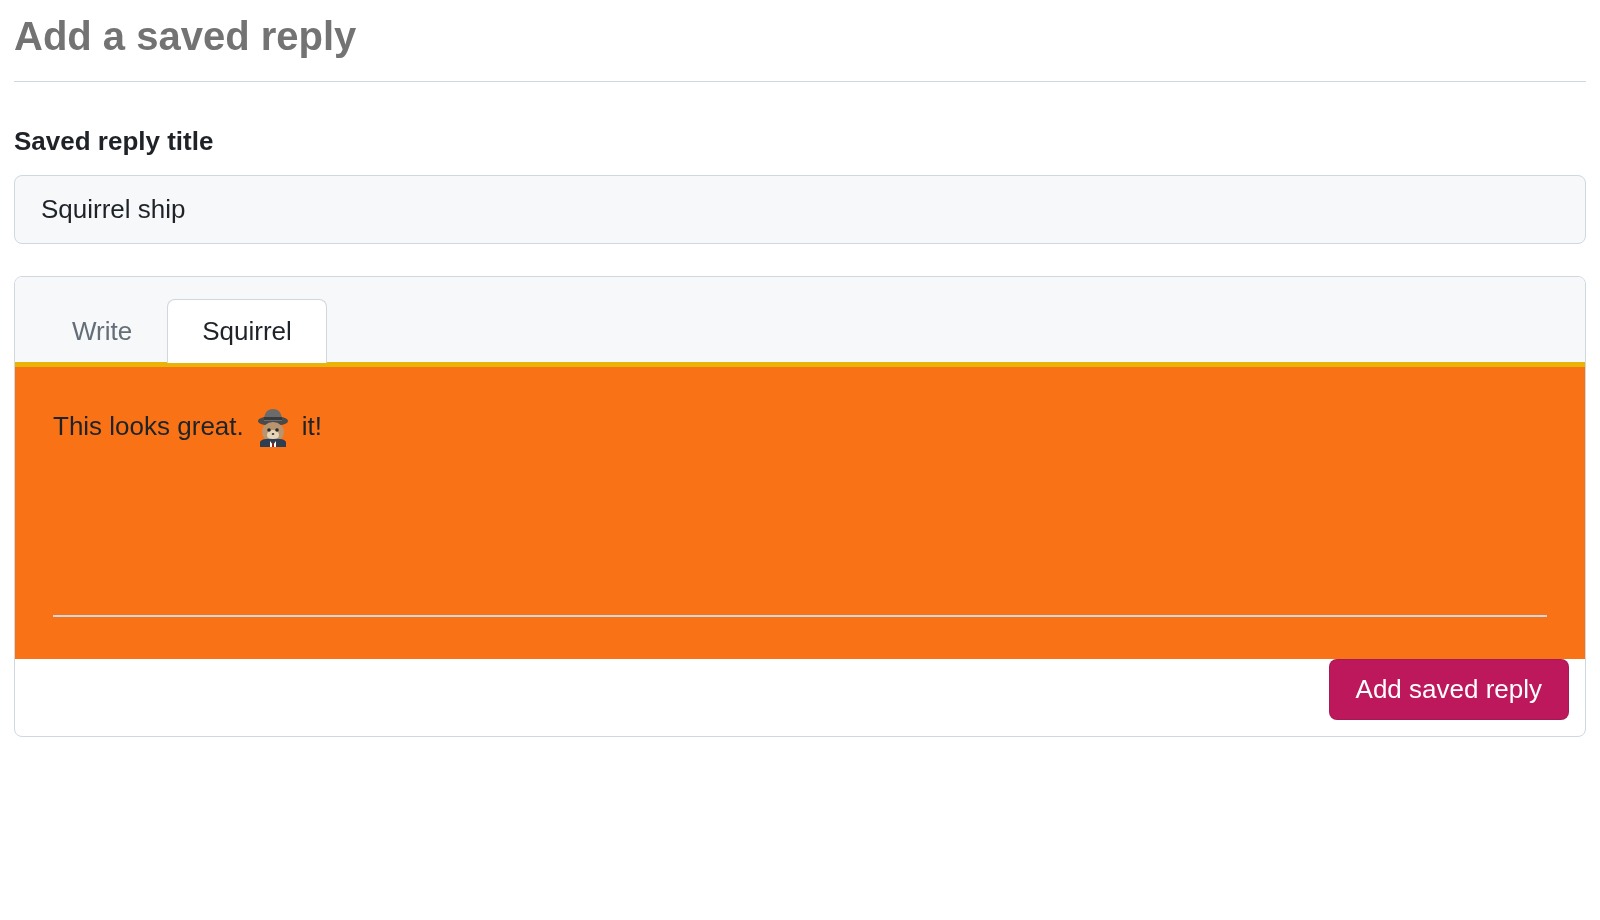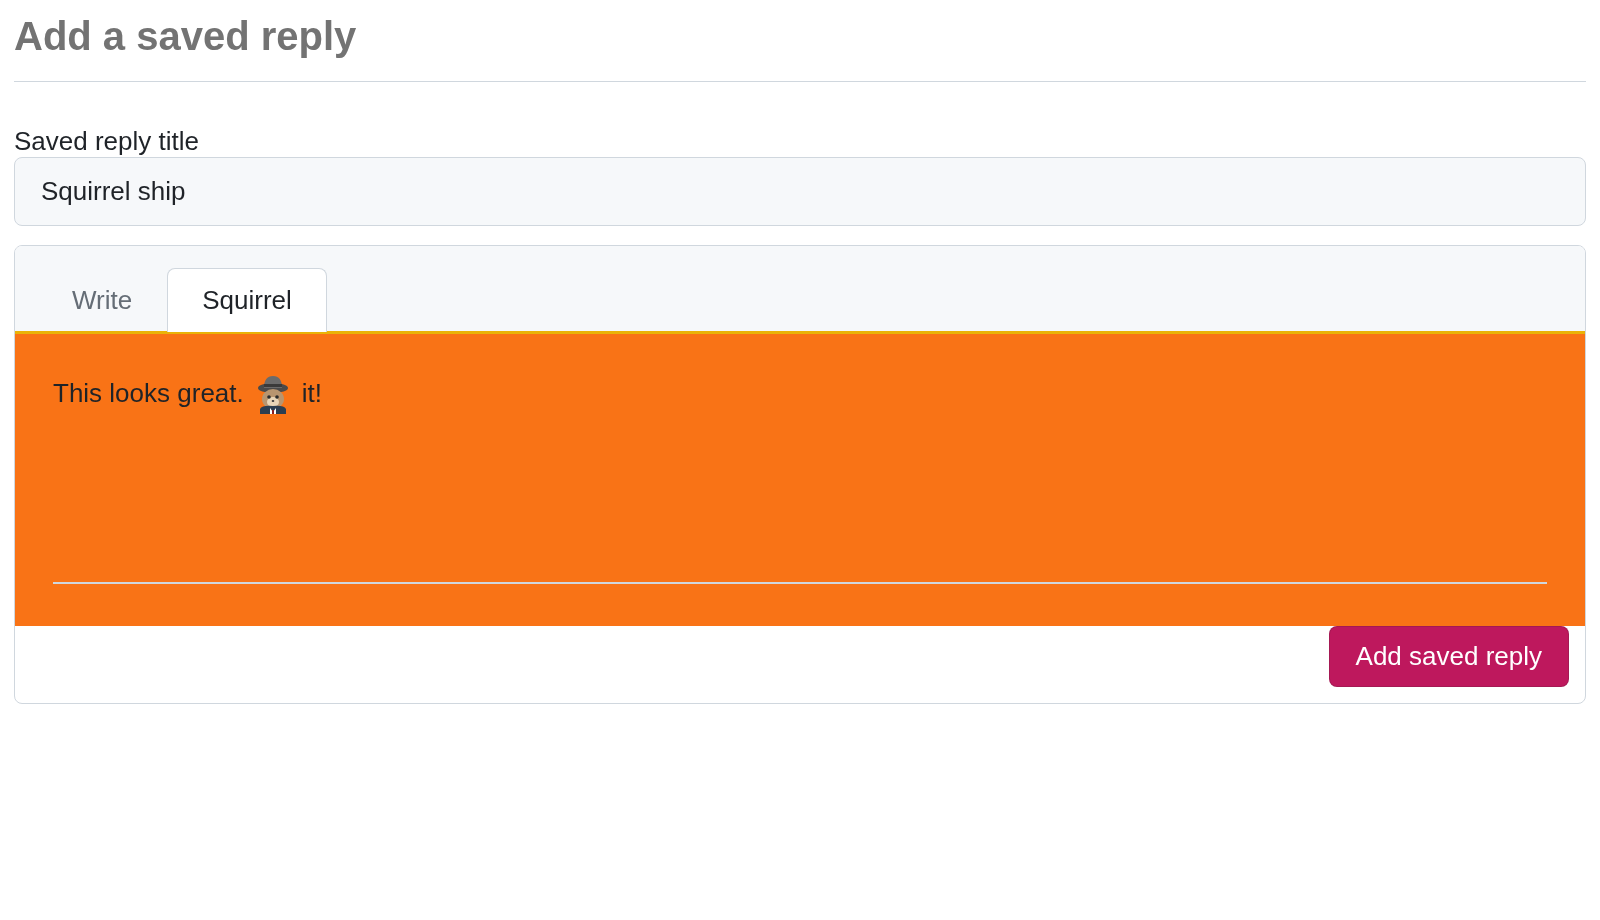--- a/index.html
+++ b/index.html
@@ -16,46 +16,47 @@
     .page-title {
       font-size: 40px;
       font-weight: 700;
       color: #737373;
       padding-bottom: 22px;
       border-bottom: 1px solid #d0d7de;
       margin-bottom: 44px;
     }
     .field-label {
       font-size: 26px;
-      font-weight: 400;
+      font-weight: 700;
       color: #1f2328;
+      margin-bottom: 18px;
     }
     .title-input {
       width: 100%;
       font-size: 26px;
       padding: 18px 26px;
       background: #f6f8fa;
       border: 1px solid #d0d7de;
       border-radius: 8px;
       color: #1f2328;
       outline: none;
       font-family: inherit;
-      margin-bottom: 19px;
+      margin-bottom: 32px;
     }
     .comment-box {
       border: 1px solid #d0d7de;
       border-radius: 8px;
       overflow: hidden;
     }
     .tab-header {
       background: #f6f8fa;
       display: flex;
       padding-left: 22px;
       padding-top: 22px;
-      border-bottom: 3px solid #eab308;
+      border-bottom: 5px solid #eab308;
     }
     .tab {
       padding: 16px 34px;
       font-size: 26px;
       cursor: pointer;
       border: 1px solid transparent;
       border-bottom: none;
       border-top-left-radius: 8px;
       border-top-right-radius: 8px;
       margin-bottom: -1px;

